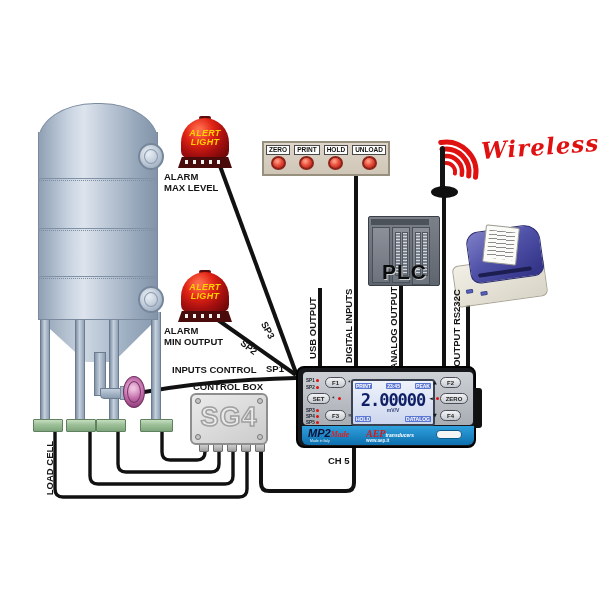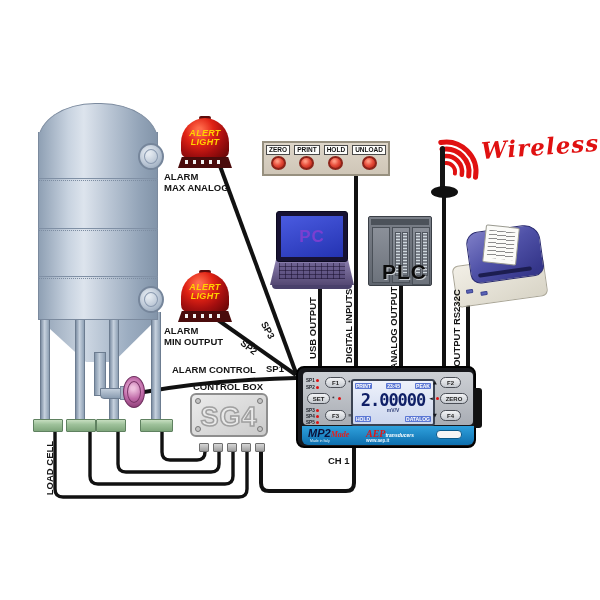--- a/index.html
+++ b/index.html
@@ -65,42 +65,42 @@
             display:flex;align-items:center;justify-content:center;font:bold 17px "Liberation Sans",sans-serif;
             color:#7a3fd0;letter-spacing:1px;font-style:normal;}
   .pc-kb{position:absolute;left:0;top:49px;width:84px;height:25px;background:linear-gradient(#8b7fae,#544873);
          clip-path:polygon(7% 0,93% 0,100% 100%,0 100%);}
   .pc-keys{position:absolute;left:9px;top:52px;width:66px;height:16px;
            background:repeating-linear-gradient(90deg,rgba(20,10,40,.5) 0 1px,rgba(0,0,0,0) 1px 6px),
                       repeating-linear-gradient(0deg,rgba(20,10,40,.5) 0 1px,rgba(0,0,0,0) 1px 4px),
                       linear-gradient(#6e6292,#594d7c);}
   .pc-lip{position:absolute;left:2px;top:74px;width:80px;height:4px;border-radius:0 0 4px 4px;background:#49406b;}
   
-  .plc{position:absolute;left:368px;top:216px;width:64px;height:70px;background:linear-gradient(#7b8089,#5f656e);
+  .plc{position:absolute;left:368px;top:216px;width:72px;height:70px;background:linear-gradient(#7b8089,#5f656e);
        border:1px solid #3a3f46;border-radius:2px;}
   .plc-top{position:absolute;left:2px;top:2px;width:58px;height:6px;background:#4c525a;}
   .plc-m{position:absolute;top:10px;height:56px;background:linear-gradient(#8b9099,#6d737c);border:1px solid #4a5058;}
   .vent{position:absolute;top:4px;width:6px;height:44px;border:1px solid #50565e;
         background:repeating-linear-gradient(180deg,#cfd8de 0 1px,rgba(0,0,0,0) 1px 3px);}
   .plc-lab{position:absolute;left:13px;top:44px;font:bold 21px/21px "Liberation Sans",sans-serif;color:#0b0b0b;
            letter-spacing:1px;text-shadow:1px 1px 0 #c9ced3;}
   
   .prn{position:absolute;left:454px;top:224px;width:96px;height:80px;}
   .prn-base{position:absolute;left:0;top:36px;width:92px;height:42px;background:linear-gradient(160deg,#f2efe6,#d8d4c6);
             border:1px solid #a9a595;border-radius:6px 8px 6px 6px;transform:rotate(-8deg);}
   .prn-btn{position:absolute;width:7px;height:4px;background:#5a63b8;border:1px solid #3a4290;border-radius:1px;}
   .prn-cov{position:absolute;left:14px;top:4px;width:74px;height:52px;border:1px solid #2a2b70;
            background:linear-gradient(150deg,#7a7ac4 5%,#5052a8 45%,#35368a 90%);
            border-radius:12px 16px 10px 10px;transform:rotate(-8deg);}
   .prn-slot{position:absolute;left:24px;top:46px;width:54px;height:4px;background:#1c1d50;border-radius:2px;transform:rotate(-8deg);}
   .prn-pap{position:absolute;left:30px;top:2px;width:34px;height:38px;background:#fbfbf8;border:1px solid #9a9a90;
            border-radius:2px;transform:rotate(6deg);padding:4px 3px;}
   .prn-pap i{display:block;height:100%;background:repeating-linear-gradient(180deg,#8d8d8d 0 1px,rgba(0,0,0,0) 1px 4px);}
   
-  .jbox{position:absolute;left:190px;top:393px;width:78px;height:44px;background:linear-gradient(150deg,#ebebeb,#cbcbcb);
+  .jbox{position:absolute;left:190px;top:393px;width:78px;height:52px;background:linear-gradient(150deg,#ebebeb,#cbcbcb);
         border:2px solid #8e8e8e;border-radius:6px;}
   .jb-screw{position:absolute;width:6px;height:6px;border-radius:50%;background:#c4c4c4;border:1px solid #777;}
   .jb-text{position:absolute;left:0;right:0;top:8px;text-align:center;font:bold 27px/28px "Liberation Sans",sans-serif;
            color:#e9e9e9;letter-spacing:1px;-webkit-text-stroke:1.5px #a0a0a0;text-shadow:0 0 1px #969696;}
   .jb-gland{position:absolute;top:443px;width:10px;height:9px;background:linear-gradient(#d6d6d6,#9f9f9f);
             border:1px solid #6f6f6f;border-radius:1px;}
   
   .mp2{position:absolute;left:296px;top:366px;width:180px;height:82px;background:#17181c;border:2px solid #000;border-radius:8px;}
   .mp2-tab{position:absolute;left:176px;top:20px;width:8px;height:40px;background:#111;border-radius:0 3px 3px 0;}
   .mp2-panel{position:absolute;left:5px;top:4px;width:170px;height:53px;border-radius:4px;
@@ -182,21 +182,21 @@
     <div class="al-dome">
       <span>ALERT</span>
       <span>LIGHT</span>
     </div>
     <div class="al-base">
         <div class="al-dash"></div>
       </div>
   </div>
   <div class="lab" style="left:164px;top:171px">
     <div>ALARM</div>
-      <div>MAX ANALOG</div>
+      <div>MAX LEVEL</div>
   </div>
 
   <div class="alight" style="left:178px;top:270px">
     <div class="al-cap"></div>
     <div class="al-dome">
       <span>ALERT</span>
       <span>LIGHT</span>
     </div>
     <div class="al-base">
         <div class="al-dash"></div>
@@ -231,28 +231,20 @@
       <path d="M14.4,51.1 A9,9 0 0 1 24.9,61.6" stroke-width="4"></path>
       <path d="M13.2,44.2 A16,16 0 0 1 31.8,62.8" stroke-width="4.5"></path>
       <path d="M12.0,37.4 A23,23 0 0 1 38.7,64.0" stroke-width="5"></path>
       <path d="M10.8,30.5 A30,30 0 0 1 45.5,65.2" stroke-width="5"></path>
     </g>
   </svg>
   <div class="wifi-text">Wireless</div>
   <div class="ant-stick"></div>
   <div class="ant-base"></div>
 
-  <div class="pc">
-    <div class="pc-kb"></div>
-    <div class="pc-keys"></div>
-    <div class="pc-lip"></div>
-    <div class="pc-scr">
-      <i>PC</i>
-    </div>
-  </div>
 
   <div class="plc">
     <div class="plc-top"></div>
     <div class="plc-m" style="left:3px;width:18px"></div>
     <div class="plc-m" style="left:23px;width:18px">
       <div class="vent" style="left:2px"></div>
       <div class="vent" style="left:9px"></div>
     </div>
     <div class="plc-m" style="left:43px;width:18px;height:58px">
       <div class="vent" style="left:2px"></div>
@@ -334,24 +326,24 @@
     <div class="band">
       <div class="b-mp2"><span>MP2</span><span class="b-plus">Made</span></div>
       <div class="b-origin">Made in Italy</div>
       <div class="b-aep"><span>AEP</span><span class="b-aep2">transducers</span></div>
       <div class="b-site">www.aep.it</div>
       <div class="b-chip"></div>
     </div>
   </div>
 
   <div class="lab cen" style="left:49px;top:468px;transform:translate(-50%,-50%) rotate(-90deg)">LOAD CELL</div>
-  <div class="lab" style="left:172px;top:364px">ALARM CONTROL</div>
+  <div class="lab" style="left:172px;top:364px">INPUTS CONTROL</div>
   <div class="lab" style="left:266px;top:363px">SP1</div>
   <div class="lab cen" style="left:249px;top:347px;transform:translate(-50%,-50%) rotate(38deg)">SP2</div>
   <div class="lab cen" style="left:268px;top:330px;transform:translate(-50%,-50%) rotate(62deg)">SP3</div>
   <div class="lab cen" style="left:312px;top:328px;transform:translate(-50%,-50%) rotate(-90deg)">USB OUTPUT</div>
   <div class="lab cen" style="left:348px;top:326px;transform:translate(-50%,-50%) rotate(-90deg)">DIGITAL INPUTS</div>
   <div class="lab cen" style="left:393px;top:328px;transform:translate(-50%,-50%) rotate(-90deg)">ANALOG OUTPUT</div>
   <div class="lab cen" style="left:456px;top:328px;transform:translate(-50%,-50%) rotate(-90deg)">OUTPUT RS232C</div>
-  <div class="lab" style="left:328px;top:455px">CH 1</div>
+  <div class="lab" style="left:328px;top:455px">CH 5</div>
   <div class="lab" style="left:193px;top:381px">CONTROL BOX</div>
 
 </div>
 
 </body></html>

